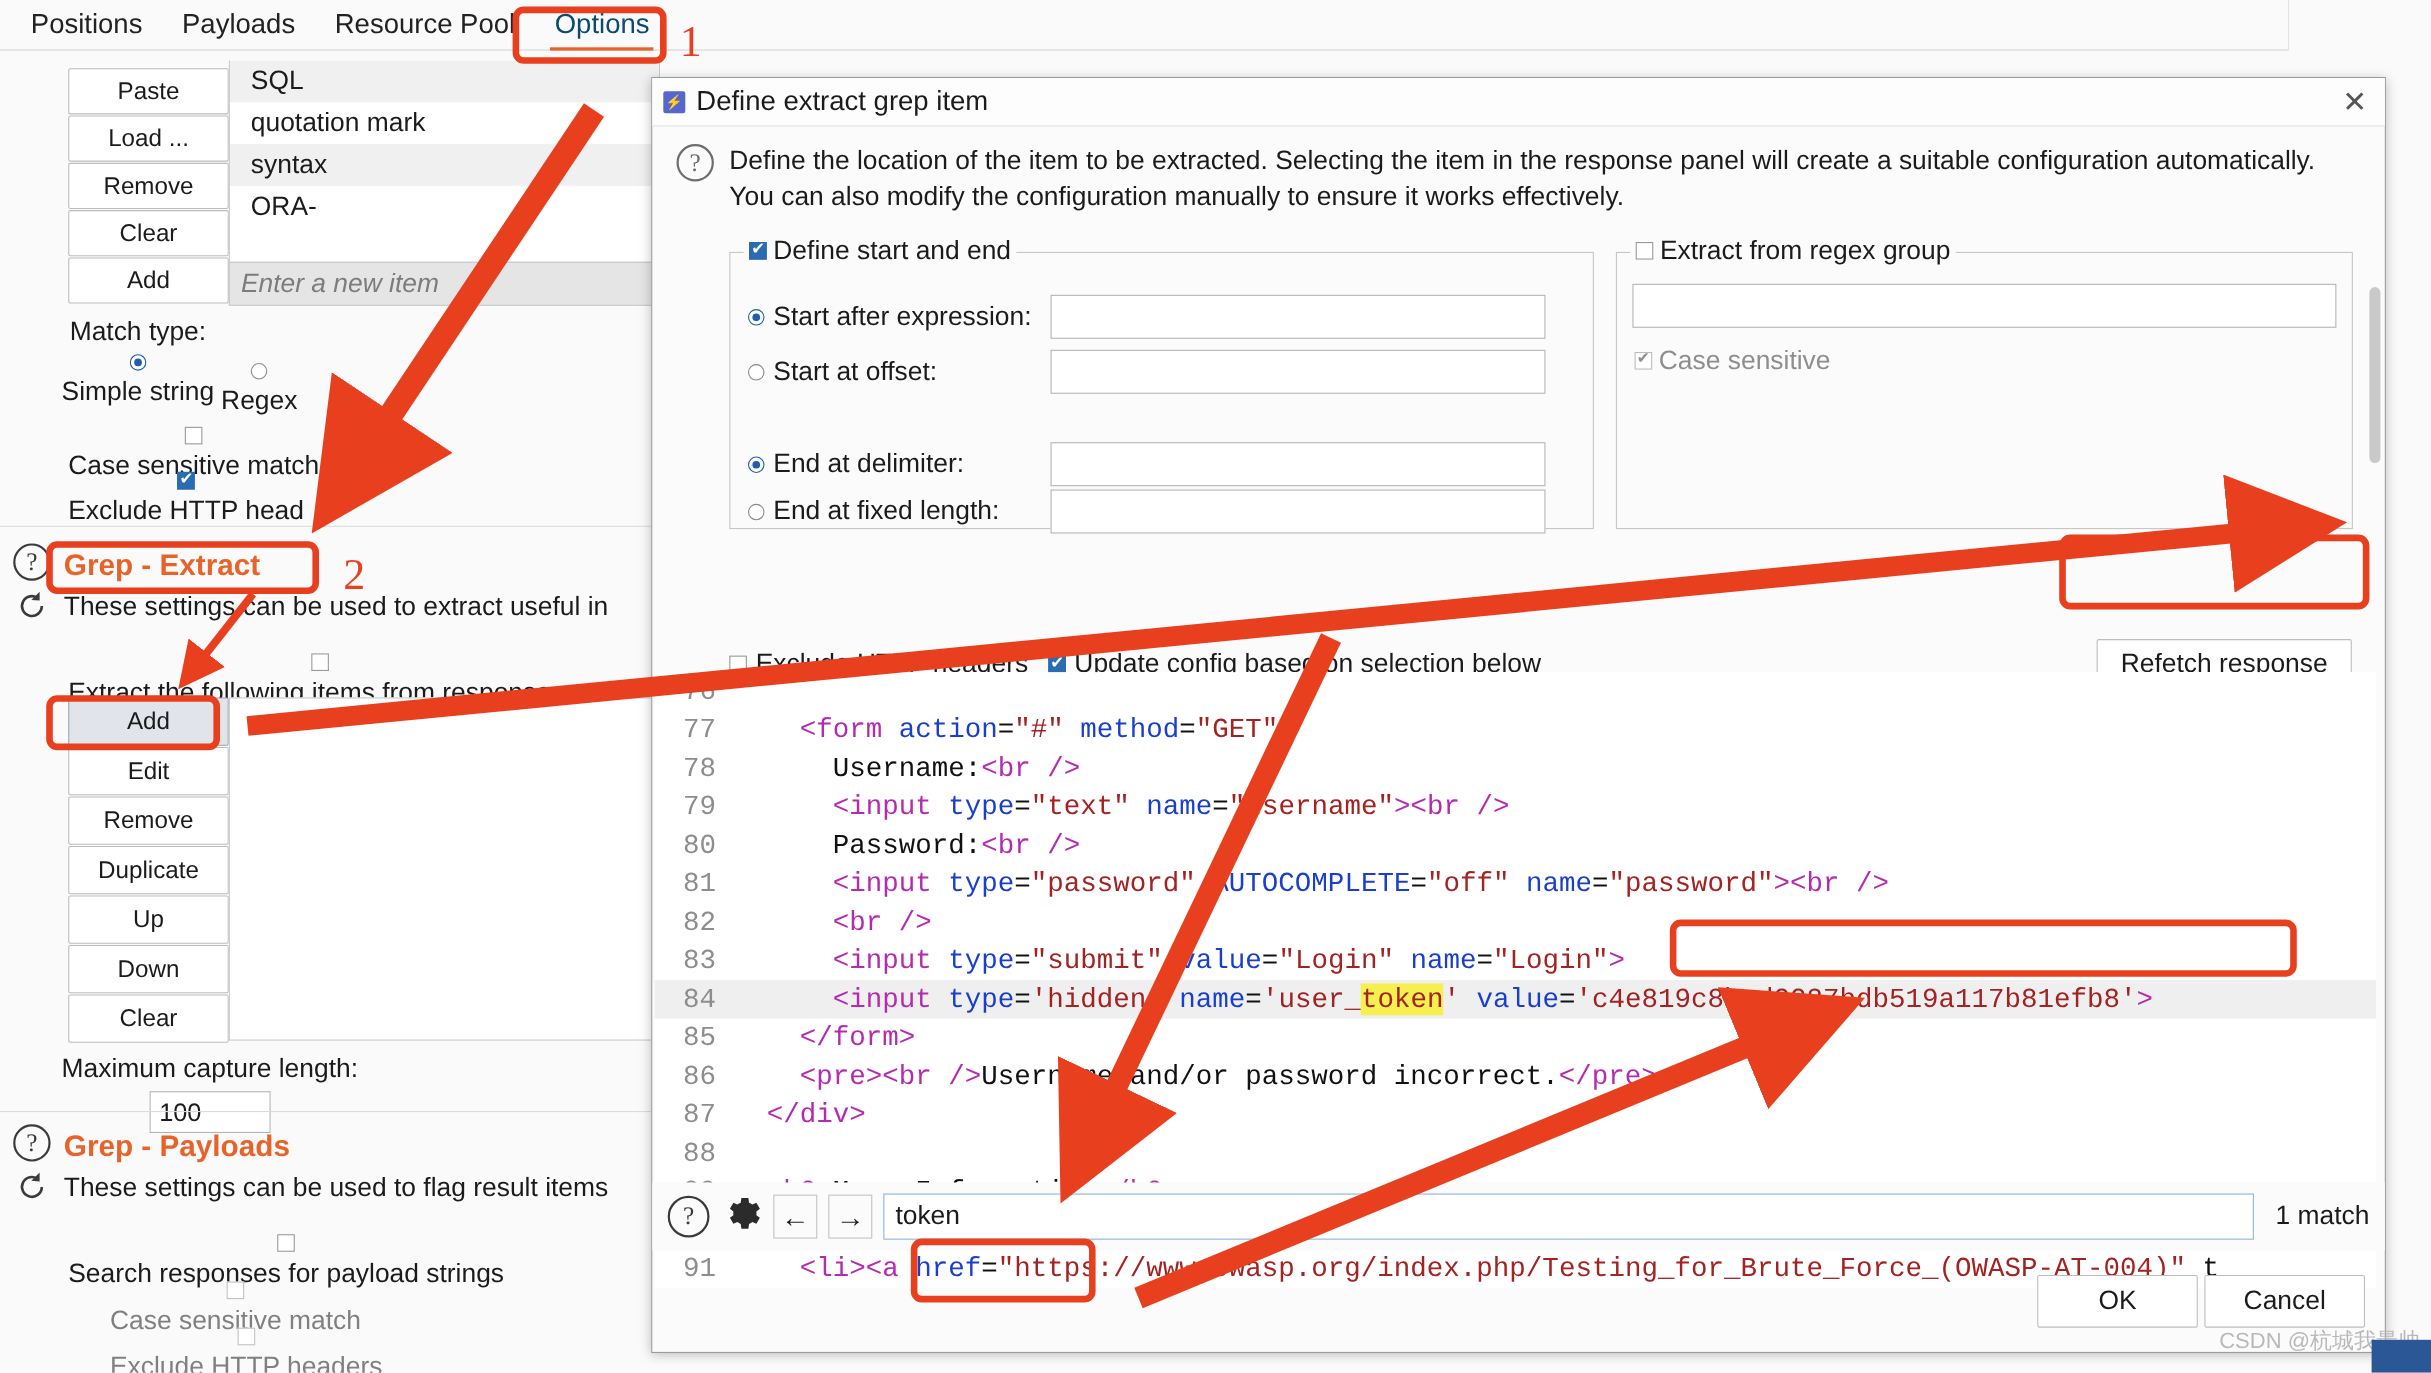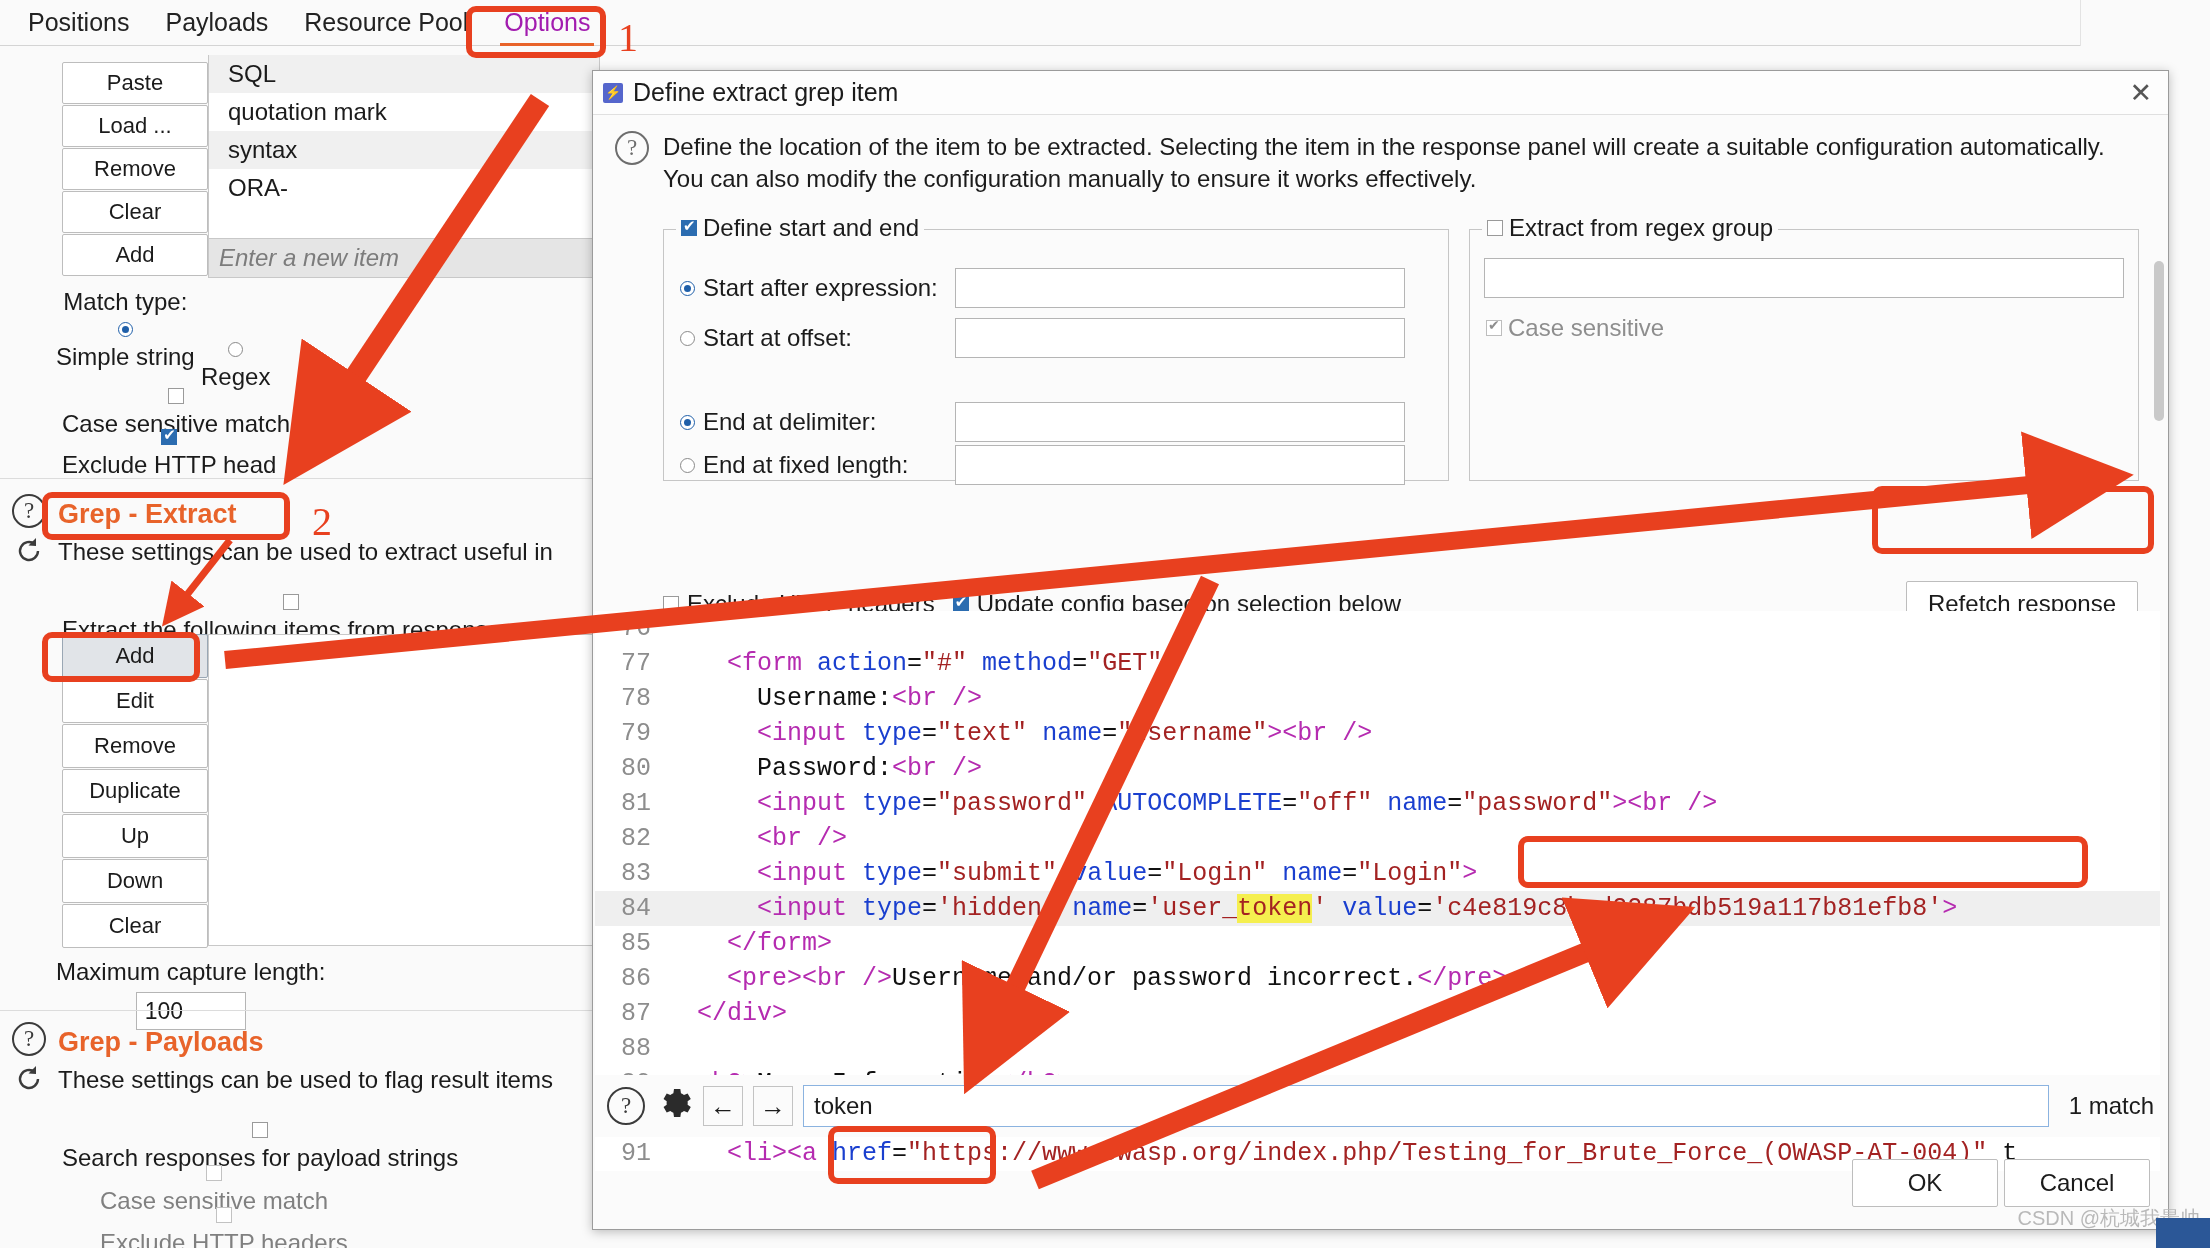--- a/index.html
+++ b/index.html
@@ -19,21 +19,21 @@
 
   .menubar {
     position:absolute; left:0; top:0; width:2080px; height:46px;
     background:#fafafa; border-bottom:1px solid #d4d4d4;
     display:flex; align-items:center; gap:0px; padding-left:10px;
   }
   .menu-tab {
     padding:4px 18px; font-size:25px; color:#222; white-space:nowrap;
     position:relative;
   }
-  .menu-tab.active { color:#a21caf; }
+  .menu-tab.active { color:#0c4a6e; }
   .menu-tab.active::after {
     content:""; position:absolute; left:14px; right:14px; bottom:-5px;
     height:3px; background:#e8632a;
   }
   .menubar-right {
     position:absolute; right:0; top:0; width:130px; height:46px;
     background:#fafafa; border-left:1px solid #e3e3e3;
   }
 
   
@@ -208,21 +208,21 @@
     <div class="plist-row alt">syntax</div>
     <div class="plist-row">ORA-</div>
   </div>
   <div id="payload-new">Enter a new item</div>
 
   <div class="formrow" style="left:56px; top:288px;">
     <span>Match type:</span>
     <span class="radio on"></span>
     <span>Simple string</span>
   </div>
-  <div class="formrow" style="left:201px; top:330px;margin-top:12px;">
+  <div class="formrow" style="left:201px; top:330px;">
     <span class="radio"></span>
     <span>Regex</span>
   </div>
 
   <div class="formrow" style="left:62px; top:388px;">
     <span class="cbx"></span>
     <span>Case sensitive match</span>
   </div>
   <div class="formrow" style="left:62px; top:429px;">
     <span class="cbx on"></span>

